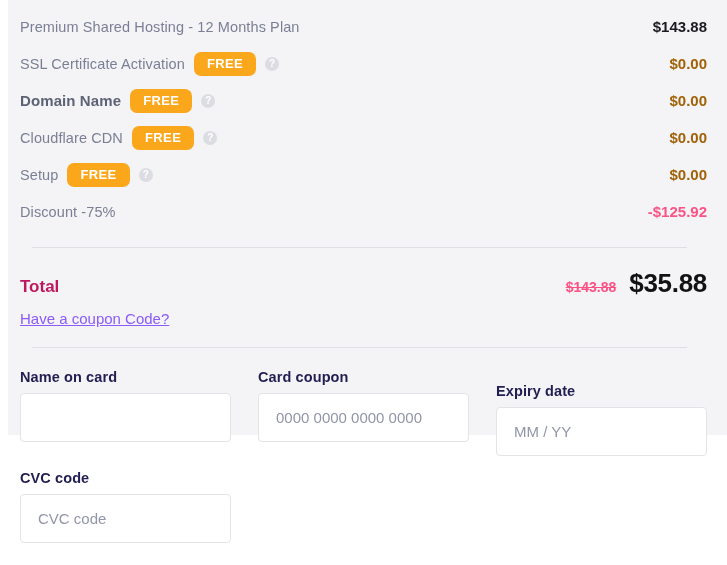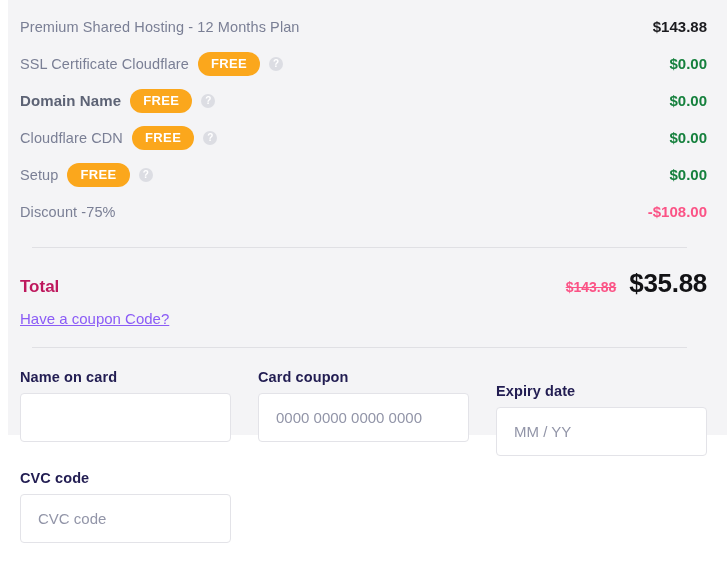--- a/index.html
+++ b/index.html
@@ -55,21 +55,21 @@
     font-size: 15px;
   }
 
   .badge-free {
     display: inline-flex;
     align-items: center;
     justify-content: center;
     height: 24px;
     padding: 0 13px;
     margin-left: 9px;
-    border-radius: 12px;
+    border-radius: 7px;
     background: #fba71c;
     color: #ffffff;
     font-size: 13px;
     font-weight: bold;
     letter-spacing: 0.4px;
     line-height: 1;
   }
 
   .help-icon {
     display: inline-flex;
@@ -84,21 +84,21 @@
     font-size: 10px;
     font-weight: bold;
     line-height: 1;
     flex: 0 0 auto;
   }
 
   .li-price {
     flex: 0 0 auto;
     font-size: 15px;
     font-weight: bold;
-    color: #15803d;
+    color: #a16207;
     text-align: right;
     white-space: nowrap;
   }
   .li-price.dark { color: #1b1b1f; }
   .li-price.discount { color: #fb5386; }
 
   
   .divider {
     height: 1px;
     background: #e0e0e4;
@@ -193,21 +193,21 @@
 
     <div class="items" id="line-items">
         <div class="line-item">
           <div class="li-left">
             <span class="li-label">Premium Shared Hosting - 12 Months Plan</span>
           </div>
           <div class="li-price dark">$143.88</div>
         </div>
         <div class="line-item">
           <div class="li-left">
-            <span class="li-label">SSL Certificate Cloudflare</span>
+            <span class="li-label">SSL Certificate Activation</span>
             <span class="badge-free">FREE</span>
             <span class="help-icon">?</span>
           </div>
           <div class="li-price">$0.00</div>
         </div>
         <div class="line-item">
           <div class="li-left">
             <span class="li-label strong">Domain Name</span>
             <span class="badge-free">FREE</span>
             <span class="help-icon">?</span>
@@ -227,21 +227,21 @@
             <span class="li-label">Setup</span>
             <span class="badge-free">FREE</span>
             <span class="help-icon">?</span>
           </div>
           <div class="li-price">$0.00</div>
         </div>
         <div class="line-item">
           <div class="li-left">
             <span class="li-label">Discount -75%</span>
           </div>
-          <div class="li-price discount">-$108.00</div>
+          <div class="li-price discount">-$125.92</div>
         </div>
       </div>
 
     <div class="divider" id="divider-above-total"></div>
 
     <div class="total-row">
       <div class="total-label">Total</div>
       <div class="total-right">
         <span class="total-old">$143.88</span>
         <span class="total-new">$35.88</span>

